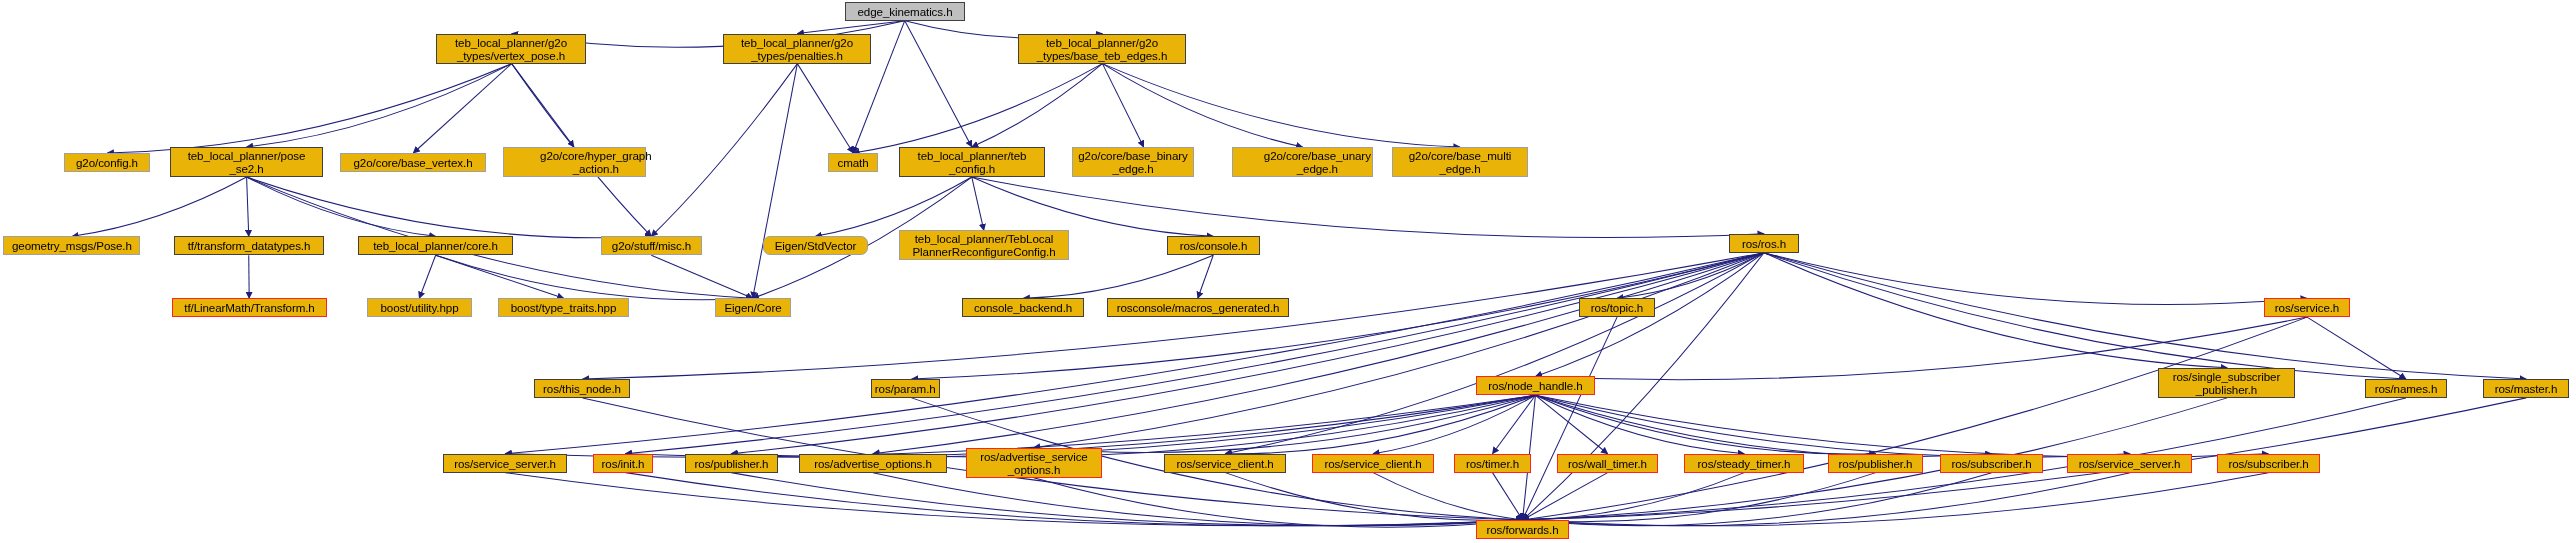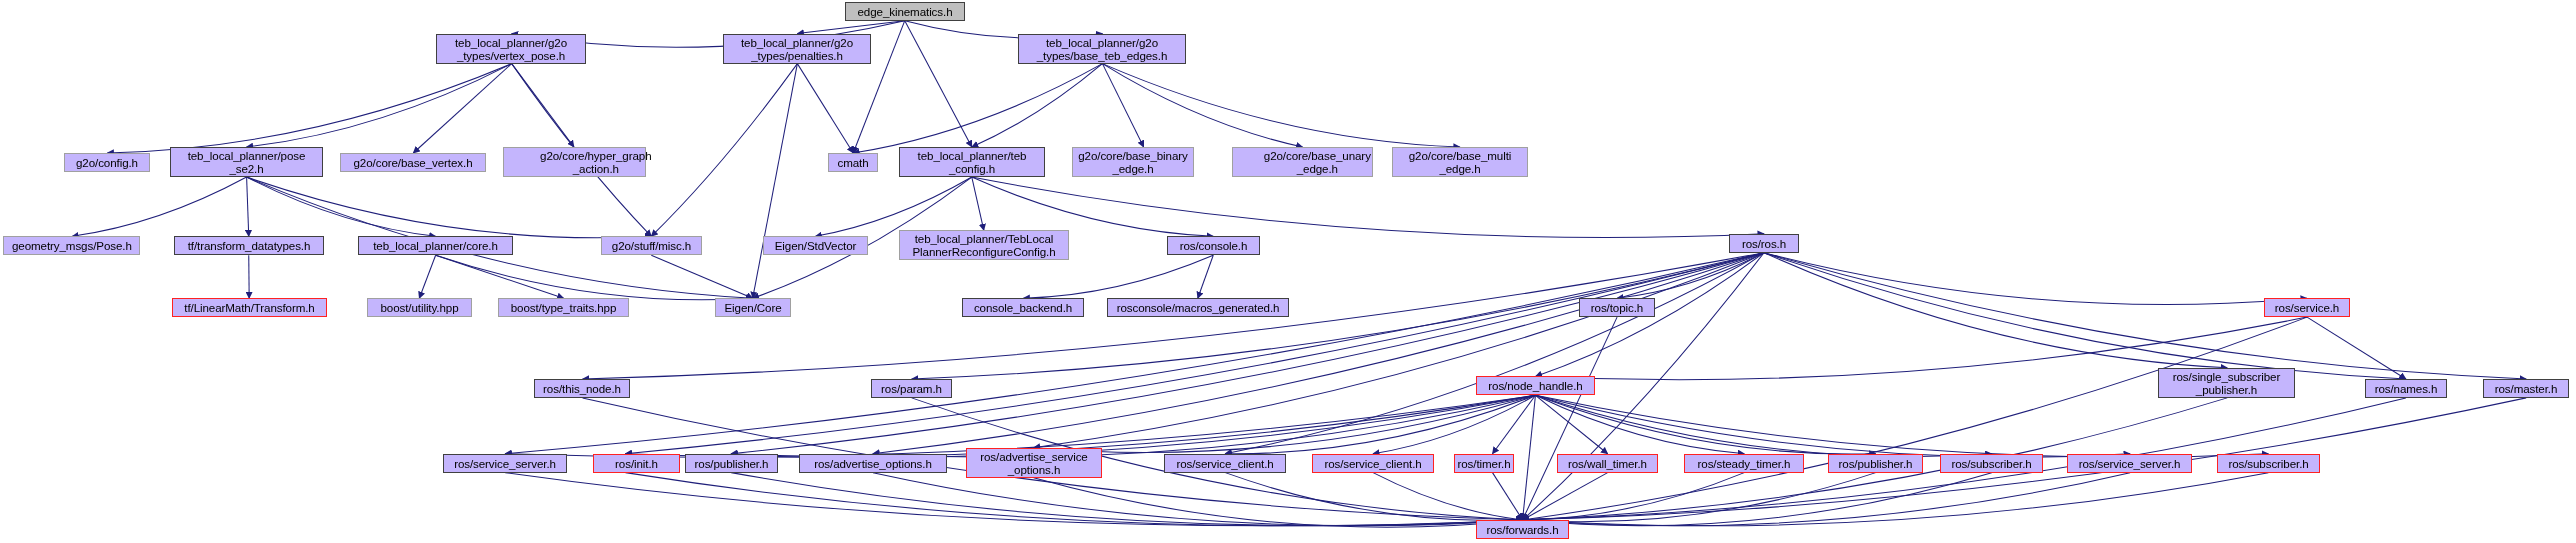--- a/index.html
+++ b/index.html
@@ -13,21 +13,21 @@
     overflow:hidden;
   }
   #edge-layer{position:absolute;left:0;top:0;width:2576px;height:544px;}
   .node{
     position:absolute;
     box-sizing:border-box;
     display:flex;
     align-items:center;
     justify-content:center;
     text-align:center;
-    background:#c4b5fd;
+    background:#eab308;
     border:0.9px solid #a0a0a0;
     color:#000000;
     font-size:11.6px;
     line-height:13px;
     letter-spacing:-0.1px;
     white-space:pre;
     padding:0 3.4px;
     z-index:5;
   }
   .node.solid{border:1.4px solid #404040;}
@@ -156,49 +156,49 @@
       <div class="node " style="left: 1072px; top: 147px; width: 122px; height: 30px;"><span class="label">g2o/core/base_binary
 _edge.h</span></div>
       <div class="node " style="left: 1232px; top: 147px; width: 141px; height: 30px; padding-left: 33px;"><span class="label">g2o/core/base_unary
 _edge.h</span></div>
       <div class="node " style="left: 1392px; top: 147px; width: 136px; height: 30px;"><span class="label">g2o/core/base_multi
 _edge.h</span></div>
       <div class="node " style="left: 3.4px; top: 236px; width: 137px; height: 19px;"><span class="label">geometry_msgs/Pose.h</span></div>
       <div class="node solid" style="left: 174px; top: 236px; width: 150px; height: 19px;"><span class="label">tf/transform_datatypes.h</span></div>
       <div class="node solid" style="left: 358px; top: 236px; width: 155px; height: 19px;"><span class="label">teb_local_planner/core.h</span></div>
       <div class="node " style="left: 601px; top: 236px; width: 101px; height: 19px;"><span class="label">g2o/stuff/misc.h</span></div>
-      <div class="node " style="left: 763px; top: 236px; width: 105px; height: 19px;"><span class="label">Eigen/StdVector</span></div>
+      <div class="node " style="left: 763px; top: 236px; width: 105px; height: 19px; border-radius: 7px;"><span class="label">Eigen/StdVector</span></div>
       <div class="node " style="left: 899px; top: 230px; width: 170px; height: 30px;"><span class="label">teb_local_planner/TebLocal
 PlannerReconfigureConfig.h</span></div>
       <div class="node solid" style="left: 1167px; top: 236px; width: 93px; height: 19px;"><span class="label">ros/console.h</span></div>
       <div class="node solid" style="left: 1729px; top: 234px; width: 70px; height: 19px; align-items: center;"><span class="label">ros/ros.h</span></div>
       <div class="node red" style="left: 172px; top: 298px; width: 155px; height: 19px;"><span class="label">tf/LinearMath/Transform.h</span></div>
       <div class="node " style="left: 367px; top: 298px; width: 105px; height: 19px;"><span class="label">boost/utility.hpp</span></div>
       <div class="node " style="left: 498px; top: 298px; width: 131px; height: 19px;"><span class="label">boost/type_traits.hpp</span></div>
       <div class="node " style="left: 715px; top: 298px; width: 76px; height: 19px;"><span class="label">Eigen/Core</span></div>
       <div class="node solid" style="left: 962px; top: 298px; width: 122px; height: 19px;"><span class="label">console_backend.h</span></div>
       <div class="node solid" style="left: 1107px; top: 298px; width: 182px; height: 19px;"><span class="label">rosconsole/macros_generated.h</span></div>
       <div class="node solid" style="left: 1579px; top: 298px; width: 76px; height: 19px;"><span class="label">ros/topic.h</span></div>
       <div class="node red" style="left: 2264px; top: 298px; width: 86px; height: 19px;"><span class="label">ros/service.h</span></div>
       <div class="node solid" style="left: 534px; top: 379px; width: 96px; height: 19px;"><span class="label">ros/this_node.h</span></div>
-      <div class="node solid" style="left: 871px; top: 379px; width: 81px; height: 19px;"><span class="label">ros/param.h</span></div>
+      <div class="node solid" style="left: 871px; top: 379px; width: 69px; height: 19px; justify-content: flex-end;"><span class="label">ros/param.h</span></div>
       <div class="node red" style="left: 1476px; top: 376px; width: 119px; height: 19px;"><span class="label">ros/node_handle.h</span></div>
       <div class="node solid" style="left: 2158px; top: 368px; width: 137px; height: 30px;"><span class="label">ros/single_subscriber
 _publisher.h</span></div>
       <div class="node solid" style="left: 2365px; top: 379px; width: 82px; height: 19px;"><span class="label">ros/names.h</span></div>
       <div class="node solid" style="left: 2483px; top: 379px; width: 86px; height: 19px;"><span class="label">ros/master.h</span></div>
       <div class="node solid" style="left: 443px; top: 454px; width: 124px; height: 19px;"><span class="label">ros/service_server.h</span></div>
-      <div class="node red" style="left: 593px; top: 454px; width: 87px; height: 19px;"><span class="label">ros/init.h</span></div>
+      <div class="node red" style="left: 593px; top: 454px; width: 60px; height: 19px;"><span class="label">ros/init.h</span></div>
       <div class="node solid" style="left: 685px; top: 454px; width: 93px; height: 19px;"><span class="label">ros/publisher.h</span></div>
       <div class="node solid" style="left: 799px; top: 454px; width: 148px; height: 19px;"><span class="label">ros/advertise_options.h</span></div>
       <div class="node red" style="left: 966px; top: 448px; width: 136px; height: 30px;"><span class="label">ros/advertise_service
 _options.h</span></div>
       <div class="node solid" style="left: 1164px; top: 454px; width: 122px; height: 19px;"><span class="label">ros/service_client.h</span></div>
       <div class="node red" style="left: 1312px; top: 454px; width: 122px; height: 19px;"><span class="label">ros/service_client.h</span></div>
-      <div class="node red" style="left: 1454px; top: 454px; width: 60px; height: 19px;"><span class="label">ros/timer.h</span></div>
+      <div class="node red" style="left: 1454px; top: 454px; width: 77px; height: 19px;"><span class="label">ros/timer.h</span></div>
       <div class="node red" style="left: 1557px; top: 454px; width: 101px; height: 19px;"><span class="label">ros/wall_timer.h</span></div>
       <div class="node red" style="left: 1684px; top: 454px; width: 120px; height: 19px; align-items: center;"><span class="label">ros/steady_timer.h</span></div>
       <div class="node red" style="left: 1828px; top: 454px; width: 95px; height: 19px;"><span class="label">ros/publisher.h</span></div>
       <div class="node red" style="left: 1940px; top: 454px; width: 103px; height: 19px;"><span class="label">ros/subscriber.h</span></div>
       <div class="node red" style="left: 2067px; top: 454px; width: 125px; height: 19px;"><span class="label">ros/service_server.h</span></div>
       <div class="node red" style="left: 2217px; top: 454px; width: 103px; height: 19px;"><span class="label">ros/subscriber.h</span></div>
       <div class="node red" style="left: 1476px; top: 520px; width: 93px; height: 19px;"><span class="label">ros/forwards.h</span></div>
     </div>
 </div>
 

